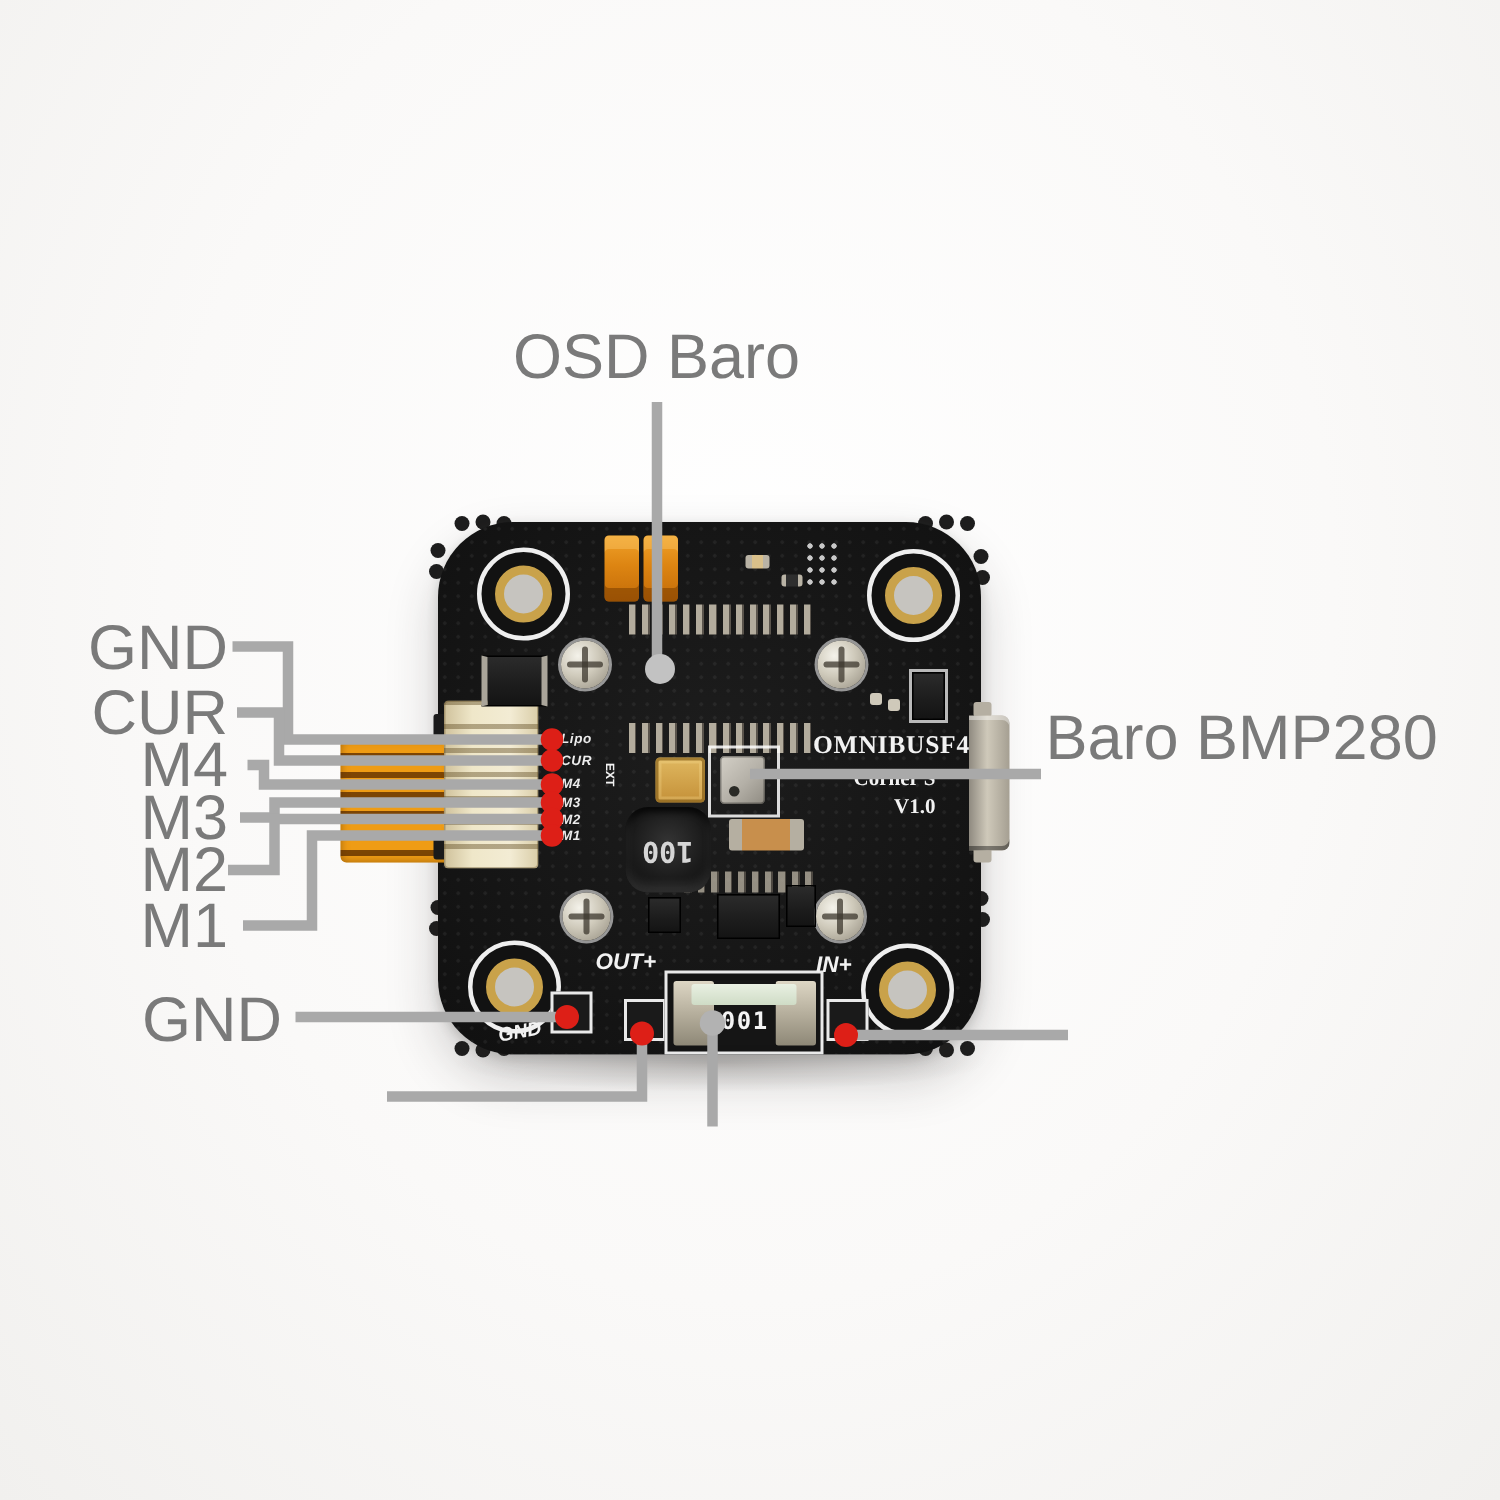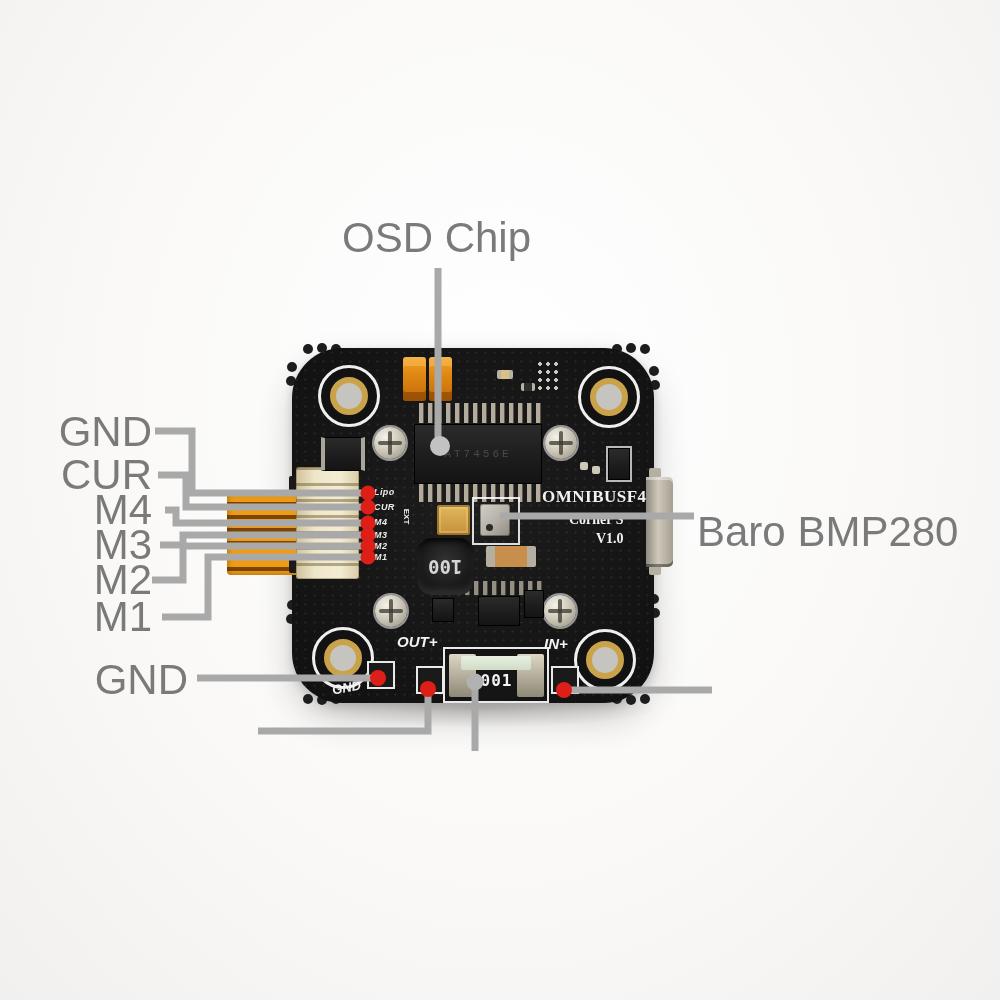--- a/index.html
+++ b/index.html
@@ -172,23 +172,20 @@
 
   <div class="screw" style="left:374px;top:427px;"></div>
   <div class="screw" style="left:545px;top:427px;"></div>
   <div class="screw" style="left:375px;top:595px;"></div>
   <div class="screw" style="left:544px;top:595px;"></div>
 
   <div class="orange-cap" style="left:403px;top:357px;"></div>
   <div class="orange-cap" style="left:429px;top:357px;"></div>
 
   <div class="pin-row" style="left:419px;top:403px;width:124px;"></div>
-  <div class="ic" style="left:414px;top:424px;width:126px;height:58px;">
-    <div class="chip-marking">AT7456E</div>
-  </div>
   <div class="pin-row" style="left:419px;top:482px;width:124px;"></div>
 
   <div class="ic" style="left:321px;top:437px;width:36px;height:32px;border-left:4px solid #aaa59a;border-right:4px solid #aaa59a;"></div>
   <div class="grid-pads"></div>
   <div class="smd" style="left:497px;top:370px;width:16px;height:9px;background:linear-gradient(90deg,#b9b3a5 0 4px,#d9c08a 4px 12px,#b9b3a5 12px);"></div>
   <div class="smd" style="left:521px;top:383px;width:14px;height:8px;background:linear-gradient(90deg,#b9b3a5 0 3px,#2e2e2e 3px 11px,#b9b3a5 11px);"></div>
   <div class="smd" style="left:486px;top:546px;width:50px;height:21px;background:linear-gradient(90deg,#b5afa1 0 9px,#c88f4c 9px 41px,#b5afa1 41px);"></div>
   <div class="ic" style="left:478px;top:596px;width:40px;height:28px;"></div>
   <div class="ic" style="left:524px;top:590px;width:18px;height:26px;"></div>
   <div class="ic" style="left:432px;top:598px;width:20px;height:22px;"></div>
@@ -264,23 +261,23 @@
       <circle cx="368" cy="523" r="7.5"></circle>
       <circle cx="368" cy="535" r="7.5"></circle>
       <circle cx="368" cy="546" r="7.5"></circle>
       <circle cx="368" cy="557" r="7.5"></circle>
       <circle cx="378" cy="678" r="8"></circle>
       <circle cx="428" cy="689" r="8"></circle>
       <circle cx="564" cy="690" r="8"></circle>
     </g>
   </svg>
 
-  <div class="callout-label" style="left:342px;top:216px;">OSD Chip</div>
+  <div class="callout-label" style="left:342px;top:216px;">OSD Baro</div>
   <div class="callout-label" style="right:848px;top:410px;">GND</div>
   <div class="callout-label" style="right:848px;top:453px;">CUR</div>
   <div class="callout-label" style="right:848px;top:488px;">M4</div>
   <div class="callout-label" style="right:848px;top:523px;">M3</div>
   <div class="callout-label" style="right:848px;top:558px;">M2</div>
   <div class="callout-label" style="right:848px;top:595px;">M1</div>
-  <div class="callout-label" style="left:697px;top:510px;">Baro BMP280</div>
+  <div class="callout-label" style="left:697px;top:470px;">Baro BMP280</div>
   <div class="callout-label" style="right:812px;top:658px;">GND</div>
 
 </div>
 
 </body></html>

